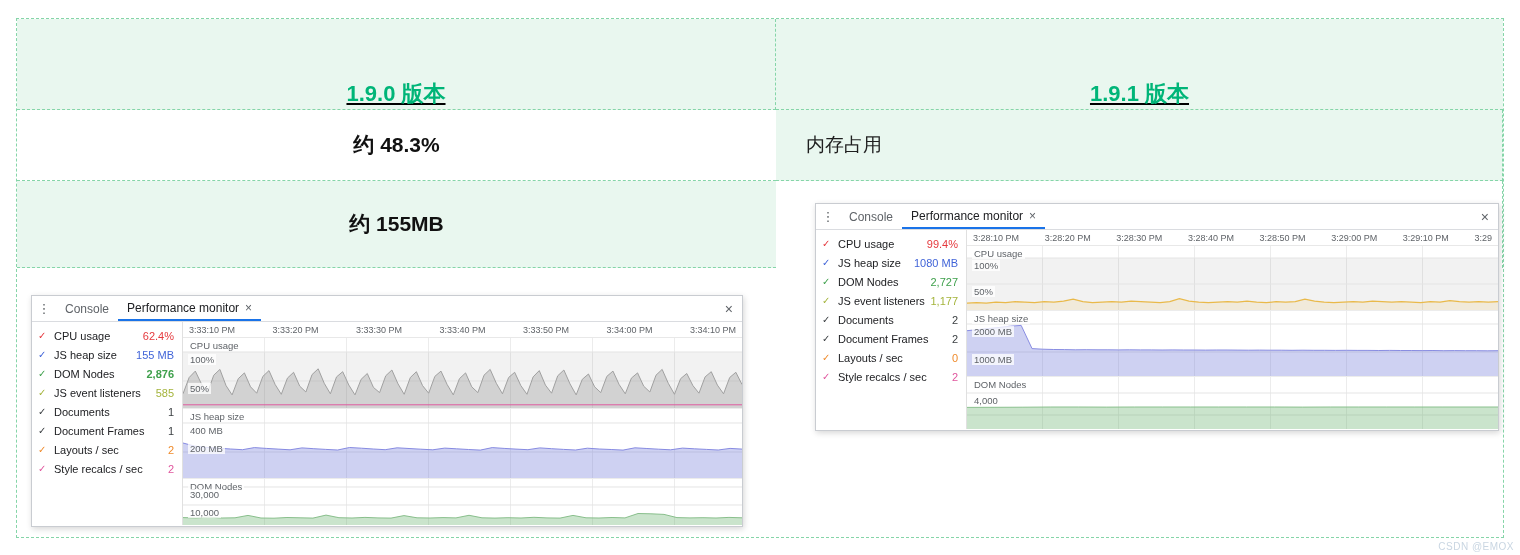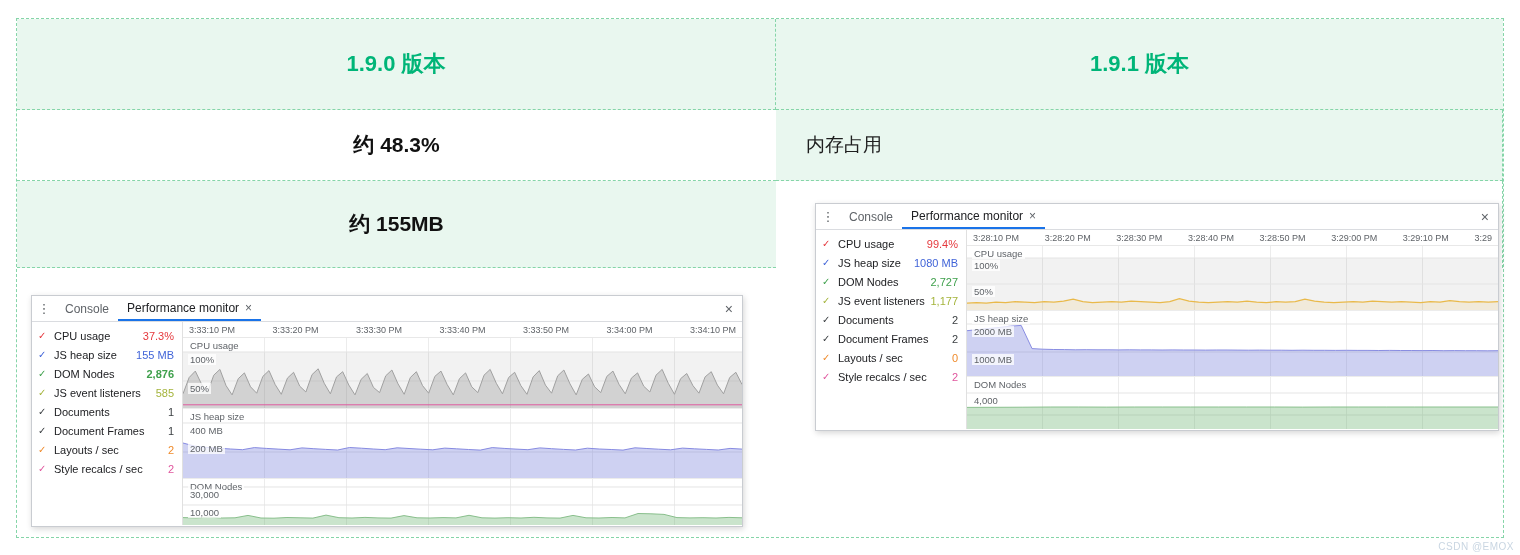--- a/index.html
+++ b/index.html
@@ -11,21 +11,21 @@
   
   .cmp {
     position: absolute; left: 16px; top: 18px; width: 1488px; height: 520px;
     border: 1px dashed #85d5a8;
     display: grid; grid-template-columns: 759px 1fr; grid-template-rows: 91px 71px 87px 1fr;
   }
   .cell { position: relative; }
   .cl { border-right: 1px dashed #85d5a8; }
   .rb { border-bottom: 1px dashed #85d5a8; }
   .bg-green { background: #e9f7ef; }
-  .head { display: flex; align-items: center; justify-content: center; }
+  .head { display: flex; align-items: flex-end; justify-content: center; text-decoration: underline; }
   .head-text { color: #00b578; font-size: 22px; font-weight: bold; }
   .row-label { position: absolute; left: 30px; top: 50%; transform: translateY(-50%); font-size: 19px; color: #1f1f1f; }
   .row-value { position: absolute; left: 0; right: 0; top: 50%; transform: translateY(-50%); text-align: center; font-size: 21px; font-weight: bold; color: #111; }
   
   .devtools { position: absolute; background: #fff; border: 1px solid #c9ccd1; box-shadow: 1px 2px 6px rgba(0,0,0,.16); }
   .devtools.p0 { left: 39px; top: 22px; width: 684px; height: 228px; }
   .devtools.p1 { left: 14px; top: 27px; width: 712px; height: 232px; }
   .dt-toolbar { height: 26px; display: flex; align-items: center; border-bottom: 1px solid #dadce0; font-size: 12px; color: #5f6368; }
   .kebab { width: 24px; text-align: center; color: #5f6368; font-size: 13px; cursor: pointer; }
   .dt-tab { padding: 0 9px; height: 100%; display: flex; align-items: center; gap: 6px; cursor: pointer; }
@@ -187,21 +187,21 @@
             <span>Performance monitor</span>
             <span class="tab-x">×</span>
           </span>
           <span class="dt-close">×</span>
         </div>
         <div class="dt-body">
           <div class="dt-sidebar">
               <div class="m-row">
                 <span class="m-check" style="color: rgb(229, 57, 62);">✓</span>
                 <span class="m-name">CPU usage</span>
-                <span class="m-val" style="color: rgb(229, 57, 62);">37.3%</span>
+                <span class="m-val" style="color: rgb(229, 57, 62);">62.4%</span>
               </div>
               <div class="m-row">
                 <span class="m-check" style="color: rgb(65, 100, 216);">✓</span>
                 <span class="m-name">JS heap size</span>
                 <span class="m-val" style="color: rgb(65, 100, 216);">155 MB</span>
               </div>
               <div class="m-row">
                 <span class="m-check" style="color: rgb(63, 160, 76);">✓</span>
                 <span class="m-name">DOM Nodes</span>
                 <span class="m-val" style="color: rgb(63, 160, 76); font-weight: bold;">2,876</span>

